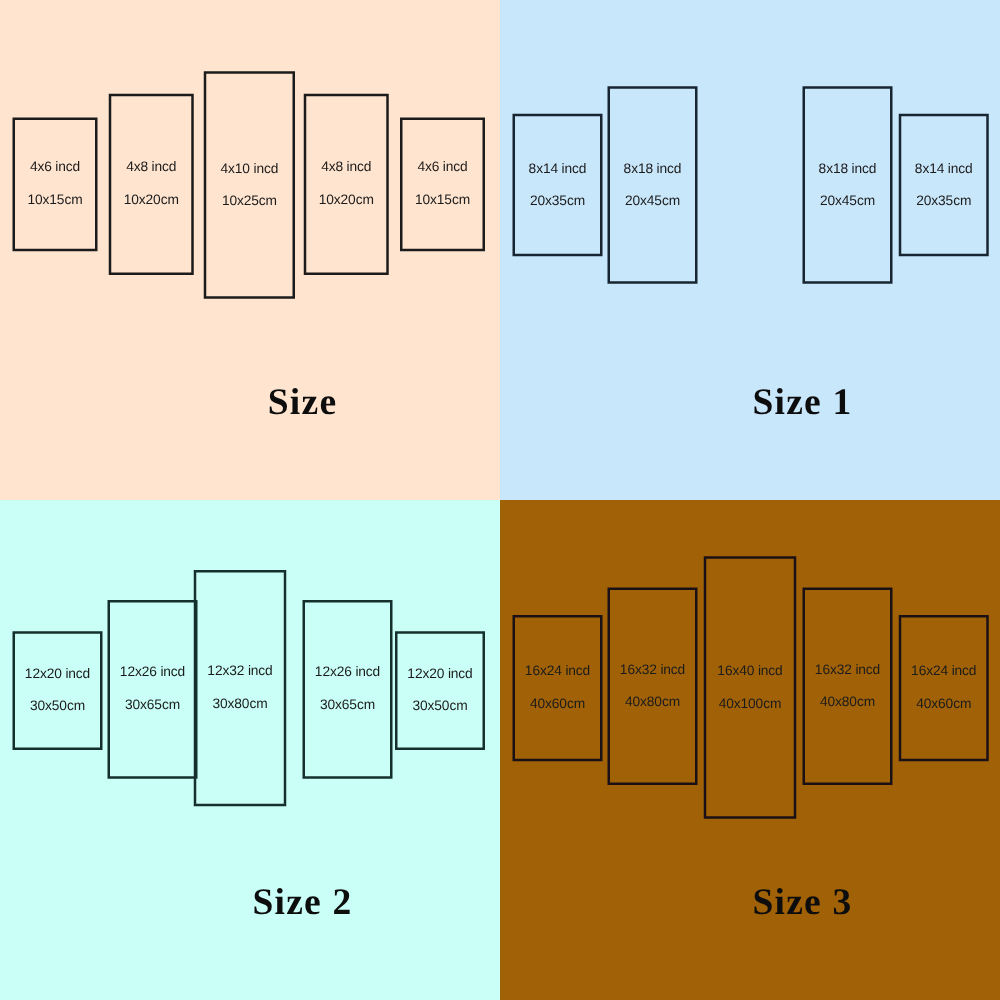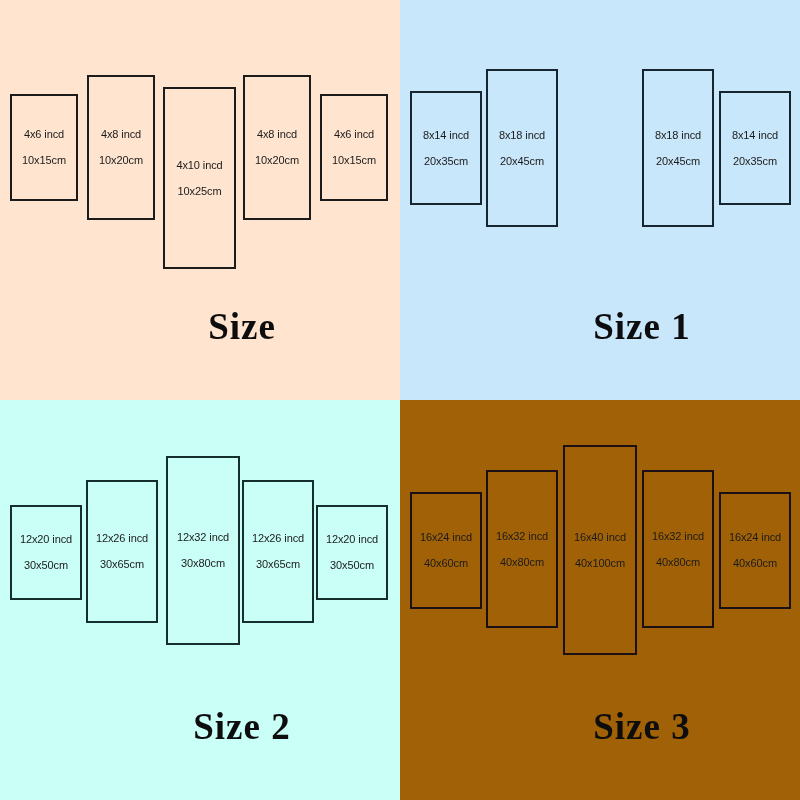--- a/index.html
+++ b/index.html
@@ -48,40 +48,40 @@
     letter-spacing:-0.1px;
   }
   .panel .ln.inch{ margin-bottom:13px; }
   .grouptitle{
     position:absolute;
     left:0;
     width:484px;
     text-align:center;
     font-family:"Liberation Serif",serif;
     font-weight:bold;
-    font-size:37px;
+    font-size:30px;
     color:#0d0d0d;
     letter-spacing:1px;
   }
 </style>
 </head>
 <body>
 
 <div id="sheet" style="background: rgb(255, 255, 255);">
     <div class="quadrant" style="background: rgb(255, 228, 207);">
       <div class="panels">
         <div class="panel" style="left: 10px; top: 94px; width: 68px; height: 107px; border-color: rgb(27, 27, 27);">
           <span class="ln inch">4x6 incd</span>
           <span class="ln cm">10x15cm</span>
         </div>
         <div class="panel" style="left: 87px; top: 75px; width: 68px; height: 145px; border-color: rgb(27, 27, 27);">
           <span class="ln inch">4x8 incd</span>
           <span class="ln cm">10x20cm</span>
         </div>
-        <div class="panel" style="left: 163px; top: 57px; width: 73px; height: 182px; border-color: rgb(27, 27, 27); margin-top: 30px;">
+        <div class="panel" style="left: 163px; top: 57px; width: 73px; height: 182px; border-color: rgb(27, 27, 27);">
           <span class="ln inch">4x10 incd</span>
           <span class="ln cm">10x25cm</span>
         </div>
         <div class="panel" style="left: 243px; top: 75px; width: 68px; height: 145px; border-color: rgb(27, 27, 27);">
           <span class="ln inch">4x8 incd</span>
           <span class="ln cm">10x20cm</span>
         </div>
         <div class="panel" style="left: 320px; top: 94px; width: 68px; height: 107px; border-color: rgb(27, 27, 27);">
           <span class="ln inch">4x6 incd</span>
           <span class="ln cm">10x15cm</span>
@@ -113,21 +113,21 @@
     <div class="quadrant" style="background: rgb(201, 255, 247);">
       <div class="panels">
         <div class="panel" style="left: 10px; top: 105px; width: 72px; height: 95px; border-color: rgb(21, 48, 44);">
           <span class="ln inch">12x20 incd</span>
           <span class="ln cm">30x50cm</span>
         </div>
         <div class="panel" style="left: 86px; top: 80px; width: 72px; height: 143px; border-color: rgb(21, 48, 44);">
           <span class="ln inch">12x26 incd</span>
           <span class="ln cm">30x65cm</span>
         </div>
-        <div class="panel" style="left: 166px; top: 56px; width: 74px; height: 189px; border-color: rgb(21, 48, 44);">
+        <div class="panel" style="left: 155px; top: 56px; width: 74px; height: 189px; border-color: rgb(21, 48, 44);">
           <span class="ln inch">12x32 incd</span>
           <span class="ln cm">30x80cm</span>
         </div>
         <div class="panel" style="left: 242px; top: 80px; width: 72px; height: 143px; border-color: rgb(21, 48, 44);">
           <span class="ln inch">12x26 incd</span>
           <span class="ln cm">30x65cm</span>
         </div>
         <div class="panel" style="left: 316px; top: 105px; width: 72px; height: 95px; border-color: rgb(21, 48, 44);">
           <span class="ln inch">12x20 incd</span>
           <span class="ln cm">30x50cm</span>

